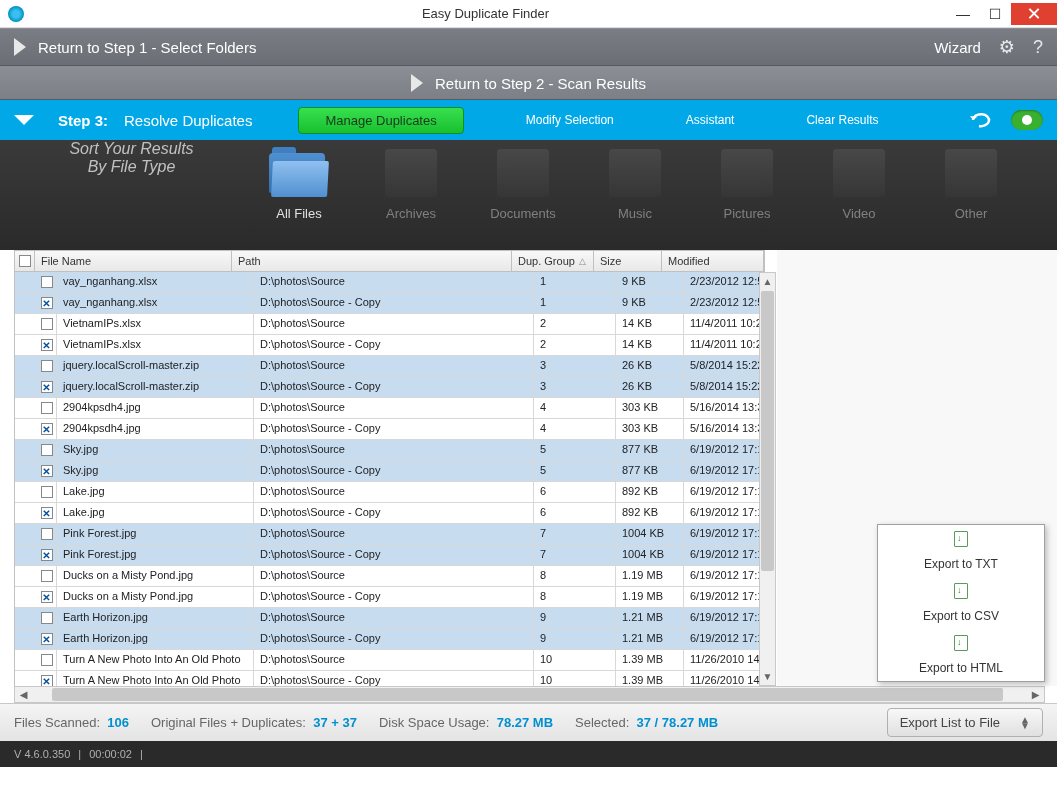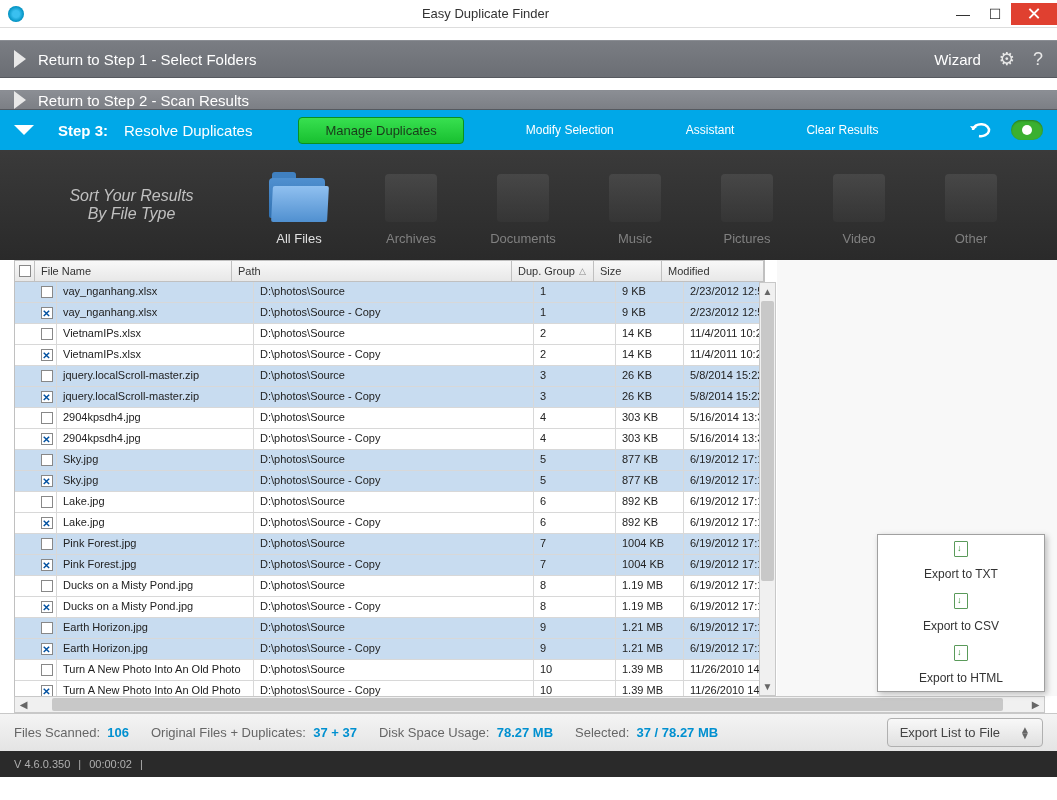--- a/index.html
+++ b/index.html
@@ -5,40 +5,40 @@
 * { box-sizing: border-box; margin: 0; padding: 0; }
 body { font-family: "Segoe UI", Tahoma, sans-serif; font-size: 12px; width: 1057px; height: 800px; overflow: hidden; background: #fff; }
 
 .titlebar { height: 28px; background: #fff; display: flex; align-items: center; border-bottom: 1px solid #ddd; }
 .titlebar .app-icon { width: 16px; height: 16px; background: radial-gradient(circle, #3ac0f0 30%, #0090c0 70%); border-radius: 50%; margin-left: 8px; }
 .titlebar .title { flex: 1; text-align: center; font-size: 13px; color: #333; }
 .titlebar .win-btns { display: flex; }
 .titlebar .win-btn { width: 32px; height: 22px; display: flex; align-items: center; justify-content: center; font-size: 14px; color: #333; }
 .titlebar .win-btn.close { background: #e04030; color: #fff; width: 46px; font-size: 18px; }
 
-.nav-bar { height: 38px; background: linear-gradient(#7a7d83, #6b6e74); display: flex; align-items: center; color: #fff; padding: 9px 14px; border-top: 1px solid #8a8d93; border-bottom: 1px solid #56595f; margin-top: 12px; }
-.nav-bar.secondary { height: 20px; background: linear-gradient(#8b8e94, #7c7f85); }
+.nav-bar { height: 38px; background: linear-gradient(#7a7d83, #6b6e74); display: flex; align-items: center; color: #fff; padding: 16px 14px; border-top: 1px solid #8a8d93; border-bottom: 1px solid #56595f; }
+.nav-bar.secondary { height: 20px; background: linear-gradient(#8b8e94, #7c7f85); justify-content: center; }
 .play-icon { width: 0; height: 0; border-top: 9px solid transparent; border-bottom: 9px solid transparent; border-left: 12px solid #e8e8e8; margin-right: 12px; }
 .nav-bar .label { font-size: 15px; }
 .nav-bar .right { margin-left: auto; display: flex; align-items: center; gap: 18px; }
 .nav-bar .gear, .nav-bar .help { color: #e8e8e8; font-size: 18px; }
 
 .step-bar { height: 40px; background: #00a8e8; display: flex; align-items: center; padding: 0 14px; gap: 16px; color: #fff; }
 .step-down { width: 0; height: 0; border-left: 10px solid transparent; border-right: 10px solid transparent; border-top: 10px solid #fff; margin-right: 8px; }
 .step-bar .step-label { font-weight: bold; font-size: 15px; }
 .step-bar .step-sub { font-size: 15px; font-weight: 300; }
 .step-bar .green-btn { background: linear-gradient(#38e050, #18c030); border: 1px solid #0a9020; border-radius: 4px; padding: 5px 26px; color: #1a3a1a; font-size: 13px; margin-left: 30px; }
 .step-bar .action { font-size: 12px; color: #fff; cursor: pointer; }
 .step-bar .spacer { flex: 1; }
 .undo-icon { width: 28px; height: 18px; display: flex; align-items: center; justify-content: center; }
 .undo-icon svg { width: 24px; height: 18px; }
 .disc-btn { width: 32px; height: 20px; background: #3ab030; border-radius: 10px; display: flex; align-items: center; justify-content: center; box-shadow: inset 0 1px 2px rgba(0,0,0,0.3); }
 .disc-btn .dot { width: 10px; height: 10px; background: #fff; border-radius: 50%; }
 
-.type-bar { height: 110px; background: linear-gradient(#3a3a3a, #2a2a2a); display: flex; align-items: center; padding: 0 30px; gap: 10px; color: #a8a8a8; }
+.type-bar { height: 110px; background: linear-gradient(#3a3a3a, #2a2a2a); display: flex; align-items: flex-start; padding: 0 30px; gap: 10px; color: #a8a8a8; }
 .type-bar .sort-label { width: 210px; text-align: center; font-size: 16px; color: #c0c0c0; font-style: italic; }
 .type-item { width: 112px; text-align: center; }
 .type-item .icon-box { height: 66px; display: flex; align-items: center; justify-content: center; }
 .type-item .type-label { font-size: 13px; color: #808080; }
 .type-item.active .type-label { color: #e0e0e0; }
 .folder-icon { width: 60px; height: 48px; position: relative; }
 .folder-icon .back { position: absolute; width: 56px; height: 40px; background: linear-gradient(#5090d0, #3070b0); border-radius: 4px 4px 2px 2px; top: 4px; }
 .folder-icon .tab { position: absolute; width: 24px; height: 10px; background: #4080c0; border-radius: 3px 3px 0 0; top: -2px; left: 3px; }
 .folder-icon .front { position: absolute; width: 56px; height: 36px; background: linear-gradient(#90c0f0, #5090d0); border-radius: 2px; top: 12px; left: 3px; transform: skewX(-3deg); }
 .gray-box { width: 52px; height: 48px; background: linear-gradient(#505050, #383838); border-radius: 4px; opacity: 0.65; }

